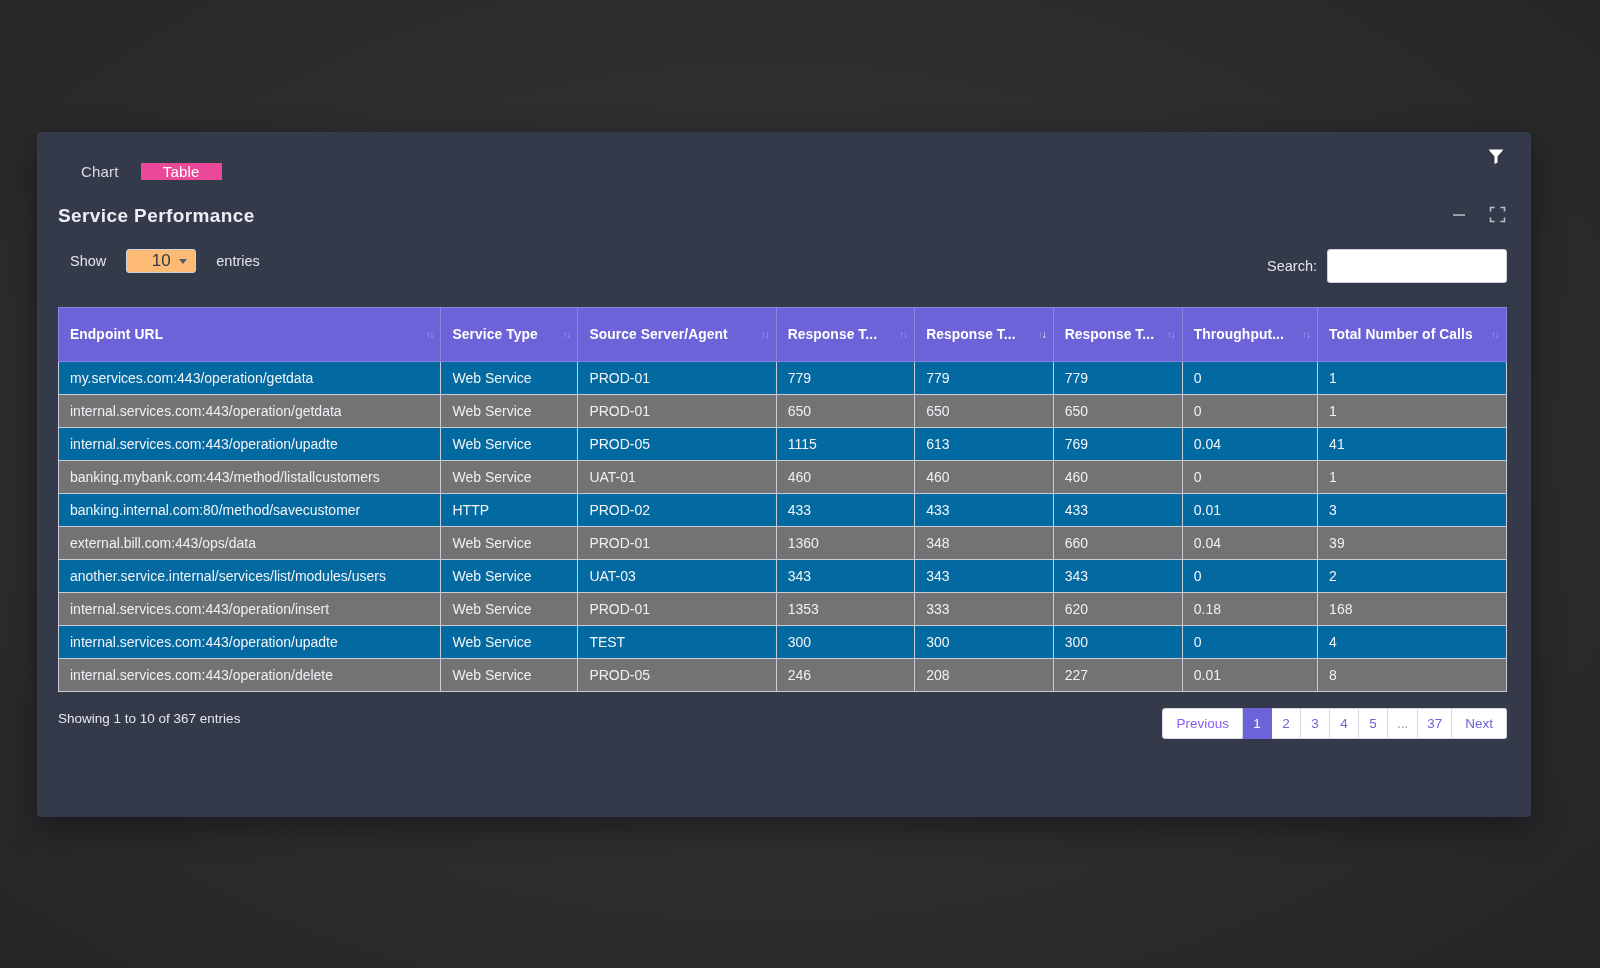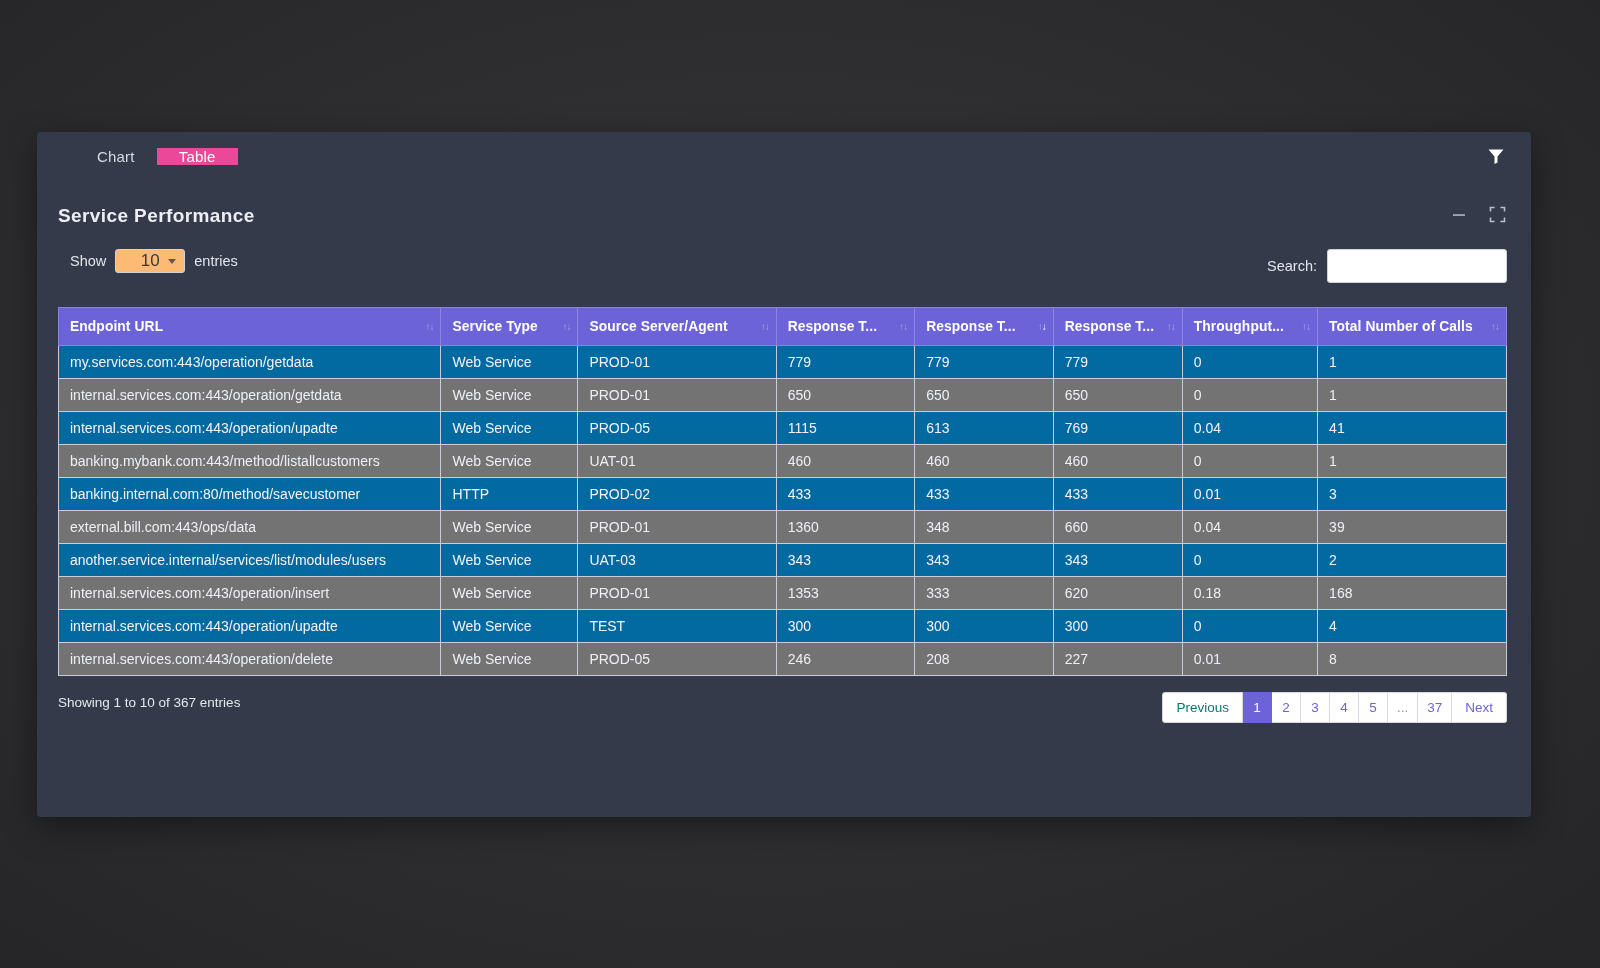--- a/index.html
+++ b/index.html
@@ -25,23 +25,22 @@
     border-radius: 4px;
     box-shadow: 0 10px 34px rgba(0,0,0,0.40);
     overflow: hidden;
   }
 
   
   .tabbar {
     position: relative;
     height: 48px;
     display: flex;
-    align-items: center;
+    align-items: flex-end;
     padding-left: 22px;
-    margin-left: 16px;
   }
   .tab {
     display: flex;
     align-items: center;
     justify-content: center;
     padding: 0 22px;
     min-width: 72px;
     font-size: 15px;
     color: #d8dbe3;
     letter-spacing: .2px;
@@ -97,21 +96,21 @@
   .controls {
     position: relative;
     margin: 22px 24px 0 21px;
     height: 44px;
   }
   .length-ctl {
     position: absolute;
     left: 12px; top: 0;
     display: flex;
     align-items: center;
-    gap: 9px;
+    gap: 20px;
     font-size: 14.5px;
     color: #e2e5ec;
   }
   .length-select {
     position: relative;
     width: 70px; height: 24px;
     background: #fdba74;
     border: 1px solid #ced2da;
     border-radius: 3px;
     display: flex;
@@ -159,21 +158,21 @@
     border-collapse: collapse;
     table-layout: fixed;
     font-size: 14px;
   }
   thead th {
     background: #6c63d8;
     color: #ffffff;
     font-size: 13.8px;
     font-weight: bold;
     text-align: left;
-    padding: 11px 11px;
+    padding: 19px 11px;
     border: 1px solid #8b84e0;
     white-space: nowrap;
     overflow: hidden;
     position: relative;
     cursor: pointer;
     letter-spacing: .1px;
   }
   thead th .sort {
     position: absolute;
     right: 7px; top: 50%;
@@ -220,21 +219,21 @@
     background: #ffffff;
     border: 1px solid #d5d8e0;
     border-left-width: 0;
     color: #6c63d8;
     font-size: 13.5px;
     cursor: pointer;
     user-select: none;
   }
   .pg:first-child { border-left-width: 1px; border-radius: 3px 0 0 3px; }
   .pg:last-child  { border-radius: 0 3px 3px 0; }
-  .pg.prev { color: #0f766e; padding: 0 13px; margin-left: 32px; }
+  .pg.prev { color: #8b5cf6; padding: 0 13px; margin-left: 32px; }
   .pg.next { color: #6c63d8; padding: 0 13px; }
   .pg.active { background: #6c63d8; color: #ffffff; border-color: #6c63d8; }
   .pg.ellipsis { color: #8d93a0; }
 </style>
 </head>
 <body>
 
 <div class="panel">
 
   <div class="tabbar">

